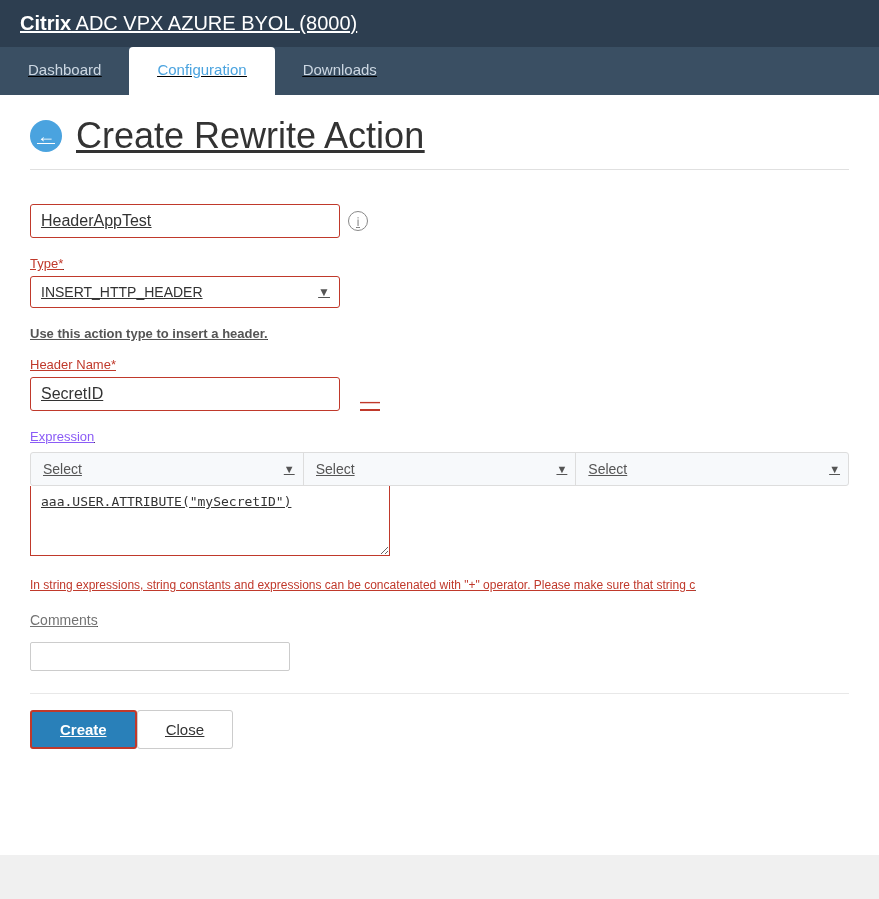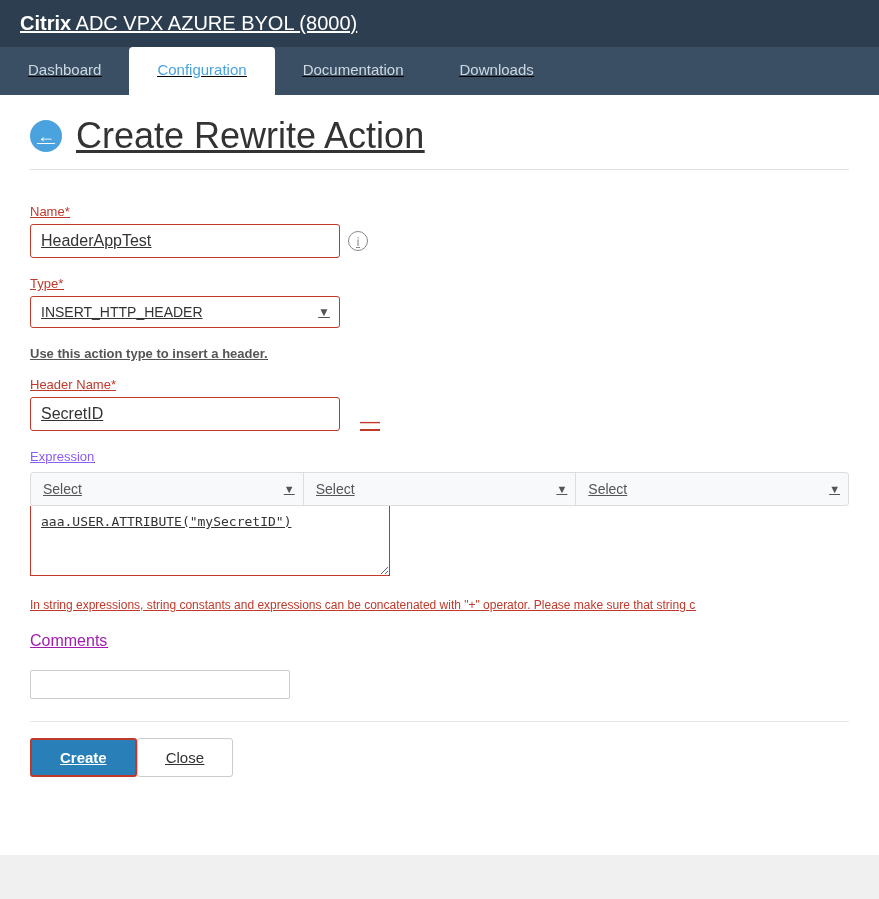--- a/index.html
+++ b/index.html
@@ -222,23 +222,23 @@
       color: #c0392b;
       margin: 16px 0 20px 0;
       max-width: 820px;
       overflow: hidden;
       white-space: nowrap;
       text-overflow: ellipsis;
     }
 
     
     .comments-label {
-      font-size: 16px;
-      color: #a21caf;
-      margin-bottom: 20px;
+      font-size: 14px;
+      color: #737373;
+      margin-bottom: 14px;
       display: block;
     }
     .comments-input {
       width: 260px;
       padding: 6px 8px;
       border: 1px solid #ccc;
       border-radius: 2px;
       font-size: 13px;
       outline: none;
     }
@@ -279,35 +279,33 @@
 </head>
 <body>
 
 <div class="app-header">
   <span class="brand">Citrix</span><span class="title"> ADC VPX AZURE BYOL (8000)</span>
 </div>
 
 <nav class="nav-tabs">
   <a class="nav-tab">Dashboard</a>
   <a class="nav-tab active">Configuration</a>
-  <a class="nav-tab">Documentation</a>
   <a class="nav-tab">Downloads</a>
 </nav>
 
 <div class="main-content">
 
   <div class="page-title-row">
     <div class="back-btn">←</div>
     <h1 class="page-title">Create Rewrite Action</h1>
   </div>
 
   <div class="form-section">
 
     <div class="form-group">
-      <label class="form-label">Name*</label>
       <span style="display:inline-flex;align-items:center;">
         <input class="form-input" type="text" value="HeaderAppTest" style="">
         <span class="hint-icon">ℹ</span>
       </span>
     </div>
 
     <div class="form-group">
       <label class="form-label">Type*</label>
       <div class="select-wrapper">
         <select class="form-select">

